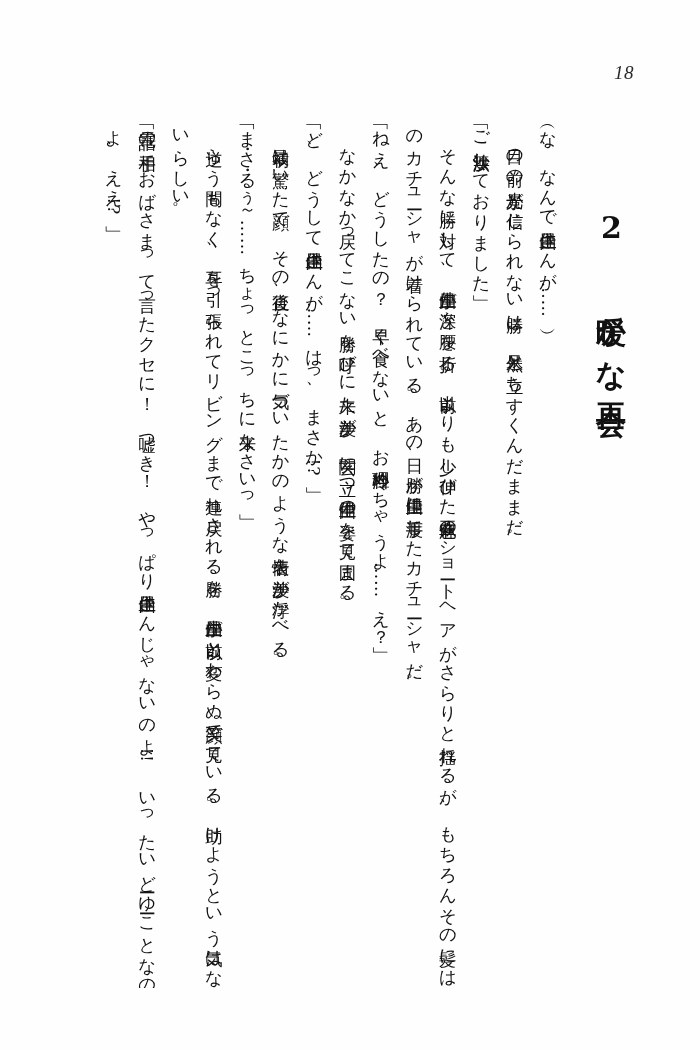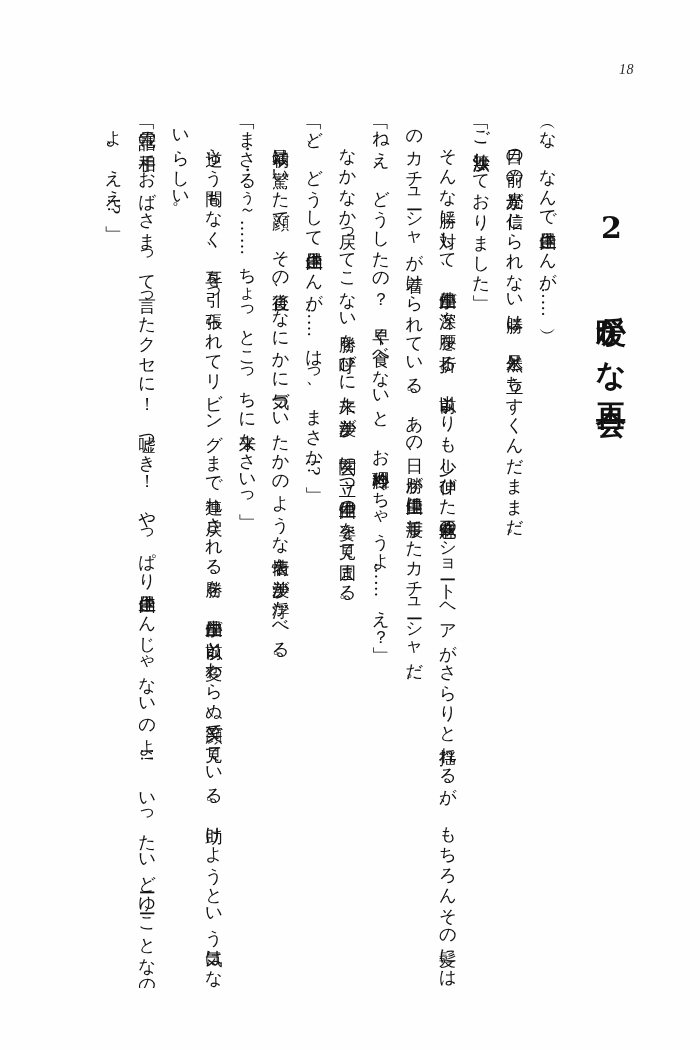--- a/index.html
+++ b/index.html
@@ -17,21 +17,21 @@
   }
   .page {
     position: absolute;
     inset: 0;
     background: #fefefe;
   }
   .page-number {
     position: absolute;
     top: 62px;
     right: 66px;
-    font-size: 14px;
+    font-size: 19px;
     font-style: italic;
     font-family: "Liberation Serif", serif;
     color: #2a2a2a;
     letter-spacing: 0.5px;
   }
   .chapter-title {
     position: absolute;
     top: 210px;
     right: 74px;
     writing-mode: vertical-rl;

